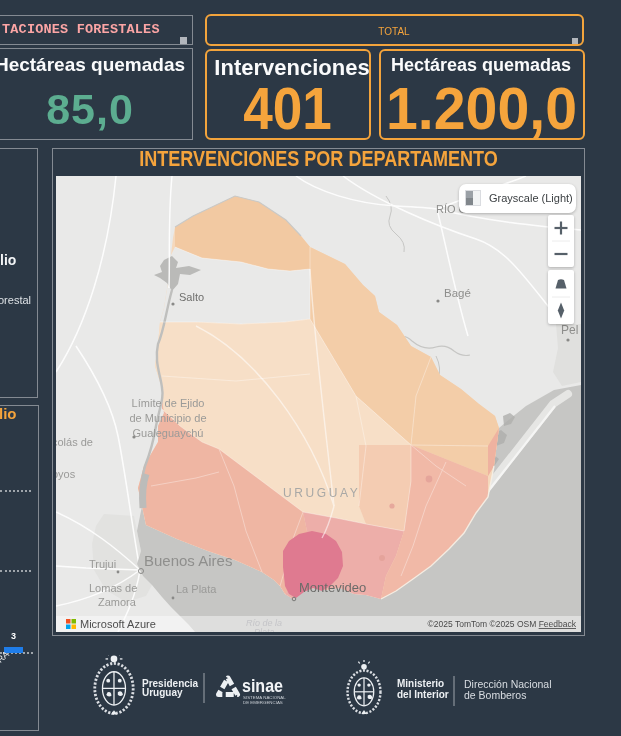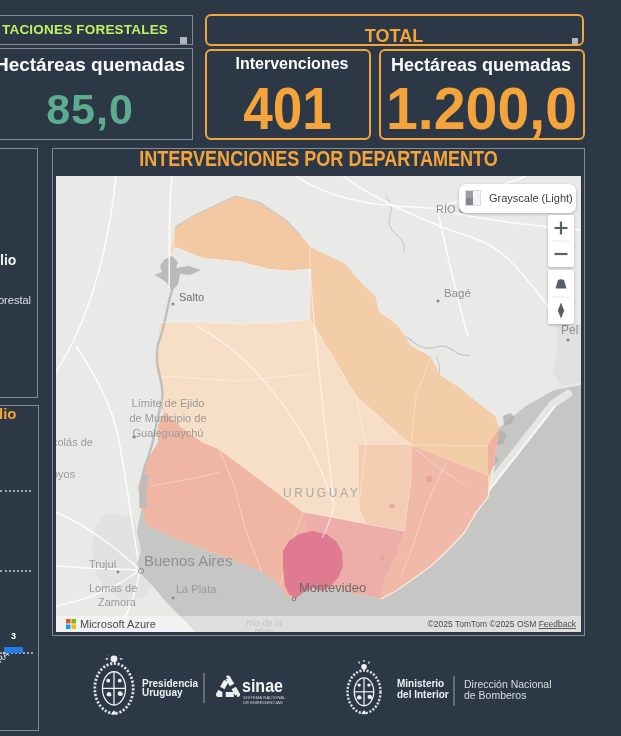--- a/index.html
+++ b/index.html
@@ -5,33 +5,33 @@
 body{width:621px;height:736px;background:#2C3845;overflow:hidden;position:relative;
      font-family:"Liberation Sans",sans-serif;}
 .abs{position:absolute;}
 .panelborder{border:1px solid #848A92;}
 .obox{border:2px solid #F3A43C;border-radius:6px;}
 .wlabel{color:#FAFBFC;font-weight:bold;text-align:center;}
 </style></head>
 <body>
 
 <div class="abs panelborder" style="left:-12px;top:15px;width:203px;height:28px;"></div>
-<div class="abs" style="left:2px;top:22px;color:#bef264;font-weight:bold;font-size:13.5px;letter-spacing:.2px;">TACIONES FORESTALES</div>
+<div class="abs" style="left:2px;top:22px;color:#fca5a5;font-weight:bold;font-size:13.5px;letter-spacing:.2px;font-family:Liberation Mono, monospace;">TACIONES FORESTALES</div>
 <div class="abs" style="left:180px;top:37px;width:7px;height:7px;background:#B2B6BC;"></div>
 
 <div class="abs panelborder" style="left:-12px;top:48px;width:203px;height:90px;"></div>
 <div class="abs wlabel" style="left:-12px;top:53.5px;width:204px;font-size:19px;">Hectáreas quemadas</div>
 <div class="abs" style="left:-12px;top:85px;width:204px;text-align:center;color:#5CAD90;font-weight:bold;font-size:43px;letter-spacing:1px;">85,0</div>
 
 <div class="abs obox" style="left:205px;top:14px;width:375px;height:28px;"></div>
-<div class="abs" style="left:205px;top:26px;width:378px;text-align:center;color:#F5A43C;font-weight:bold;font-size:18px;">TOTAL</div>
+<div class="abs" style="left:205px;top:26px;width:378px;text-align:center;color:#F5A43C;font-weight:normal;font-size:10px;">TOTAL</div>
 <div class="abs" style="left:572px;top:38px;width:6px;height:6px;background:#B2B6BC;"></div>
 
 <div class="abs obox" style="left:205px;top:49px;width:162px;height:87px;"></div>
-<div class="abs wlabel" style="left:205px;top:55px;width:174px;font-size:16px;">Intervenciones</div>
+<div class="abs wlabel" style="left:205px;top:55px;width:174px;font-size:22px;">Intervenciones</div>
 <div class="abs" style="left:205px;top:75px;width:165px;text-align:center;color:#F5A43C;font-weight:bold;font-size:59px;transform:scaleX(.9);">401</div>
 
 <div class="abs obox" style="left:379px;top:49px;width:202px;height:87px;"></div>
 <div class="abs wlabel" style="left:379px;top:55px;width:204px;font-size:18px;">Hectáreas quemadas</div>
 <div class="abs" style="left:379px;top:75px;width:205px;text-align:center;color:#F5A43C;font-weight:bold;font-size:59px;transform:scaleX(.97);">1.200,0</div>
 
 <div class="abs panelborder" style="left:-30px;top:148px;width:66px;height:248px;"></div>
 <div class="abs" style="left:0px;top:252px;color:#F2F4F6;font-weight:bold;font-size:14px;">lio</div>
 <div class="abs" style="left:-2px;top:294px;color:#DDE1E5;font-size:11px;">orestal</div>
 

